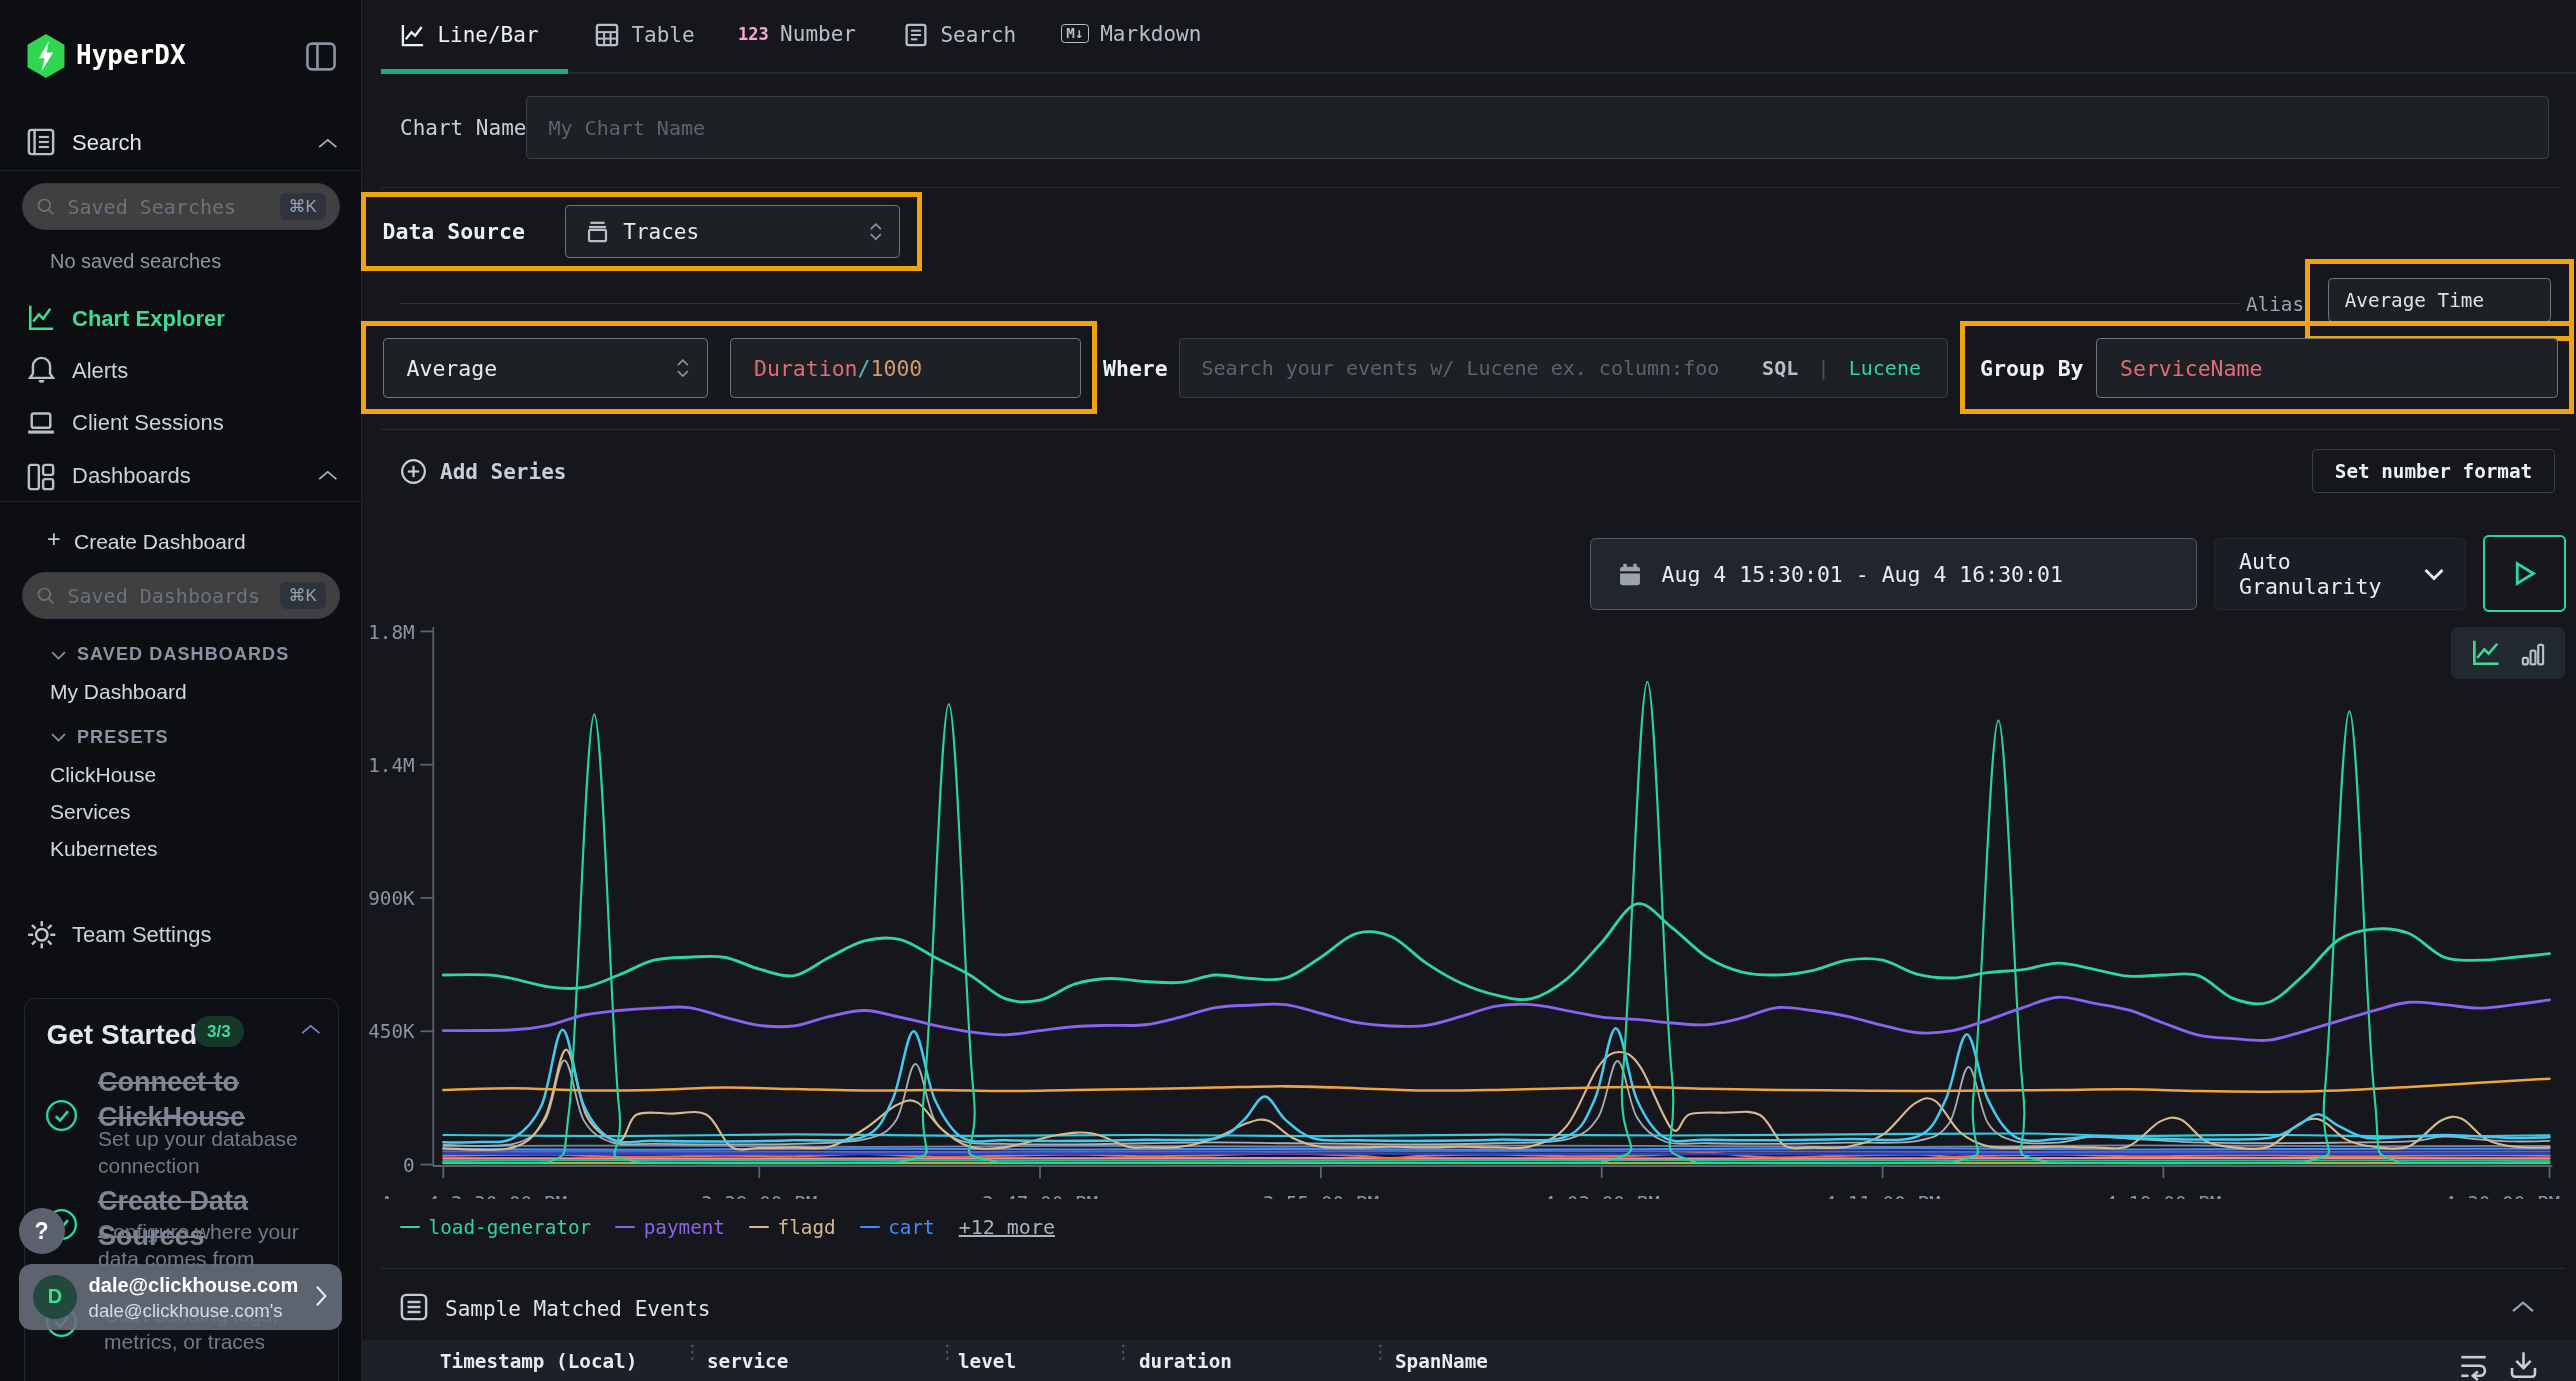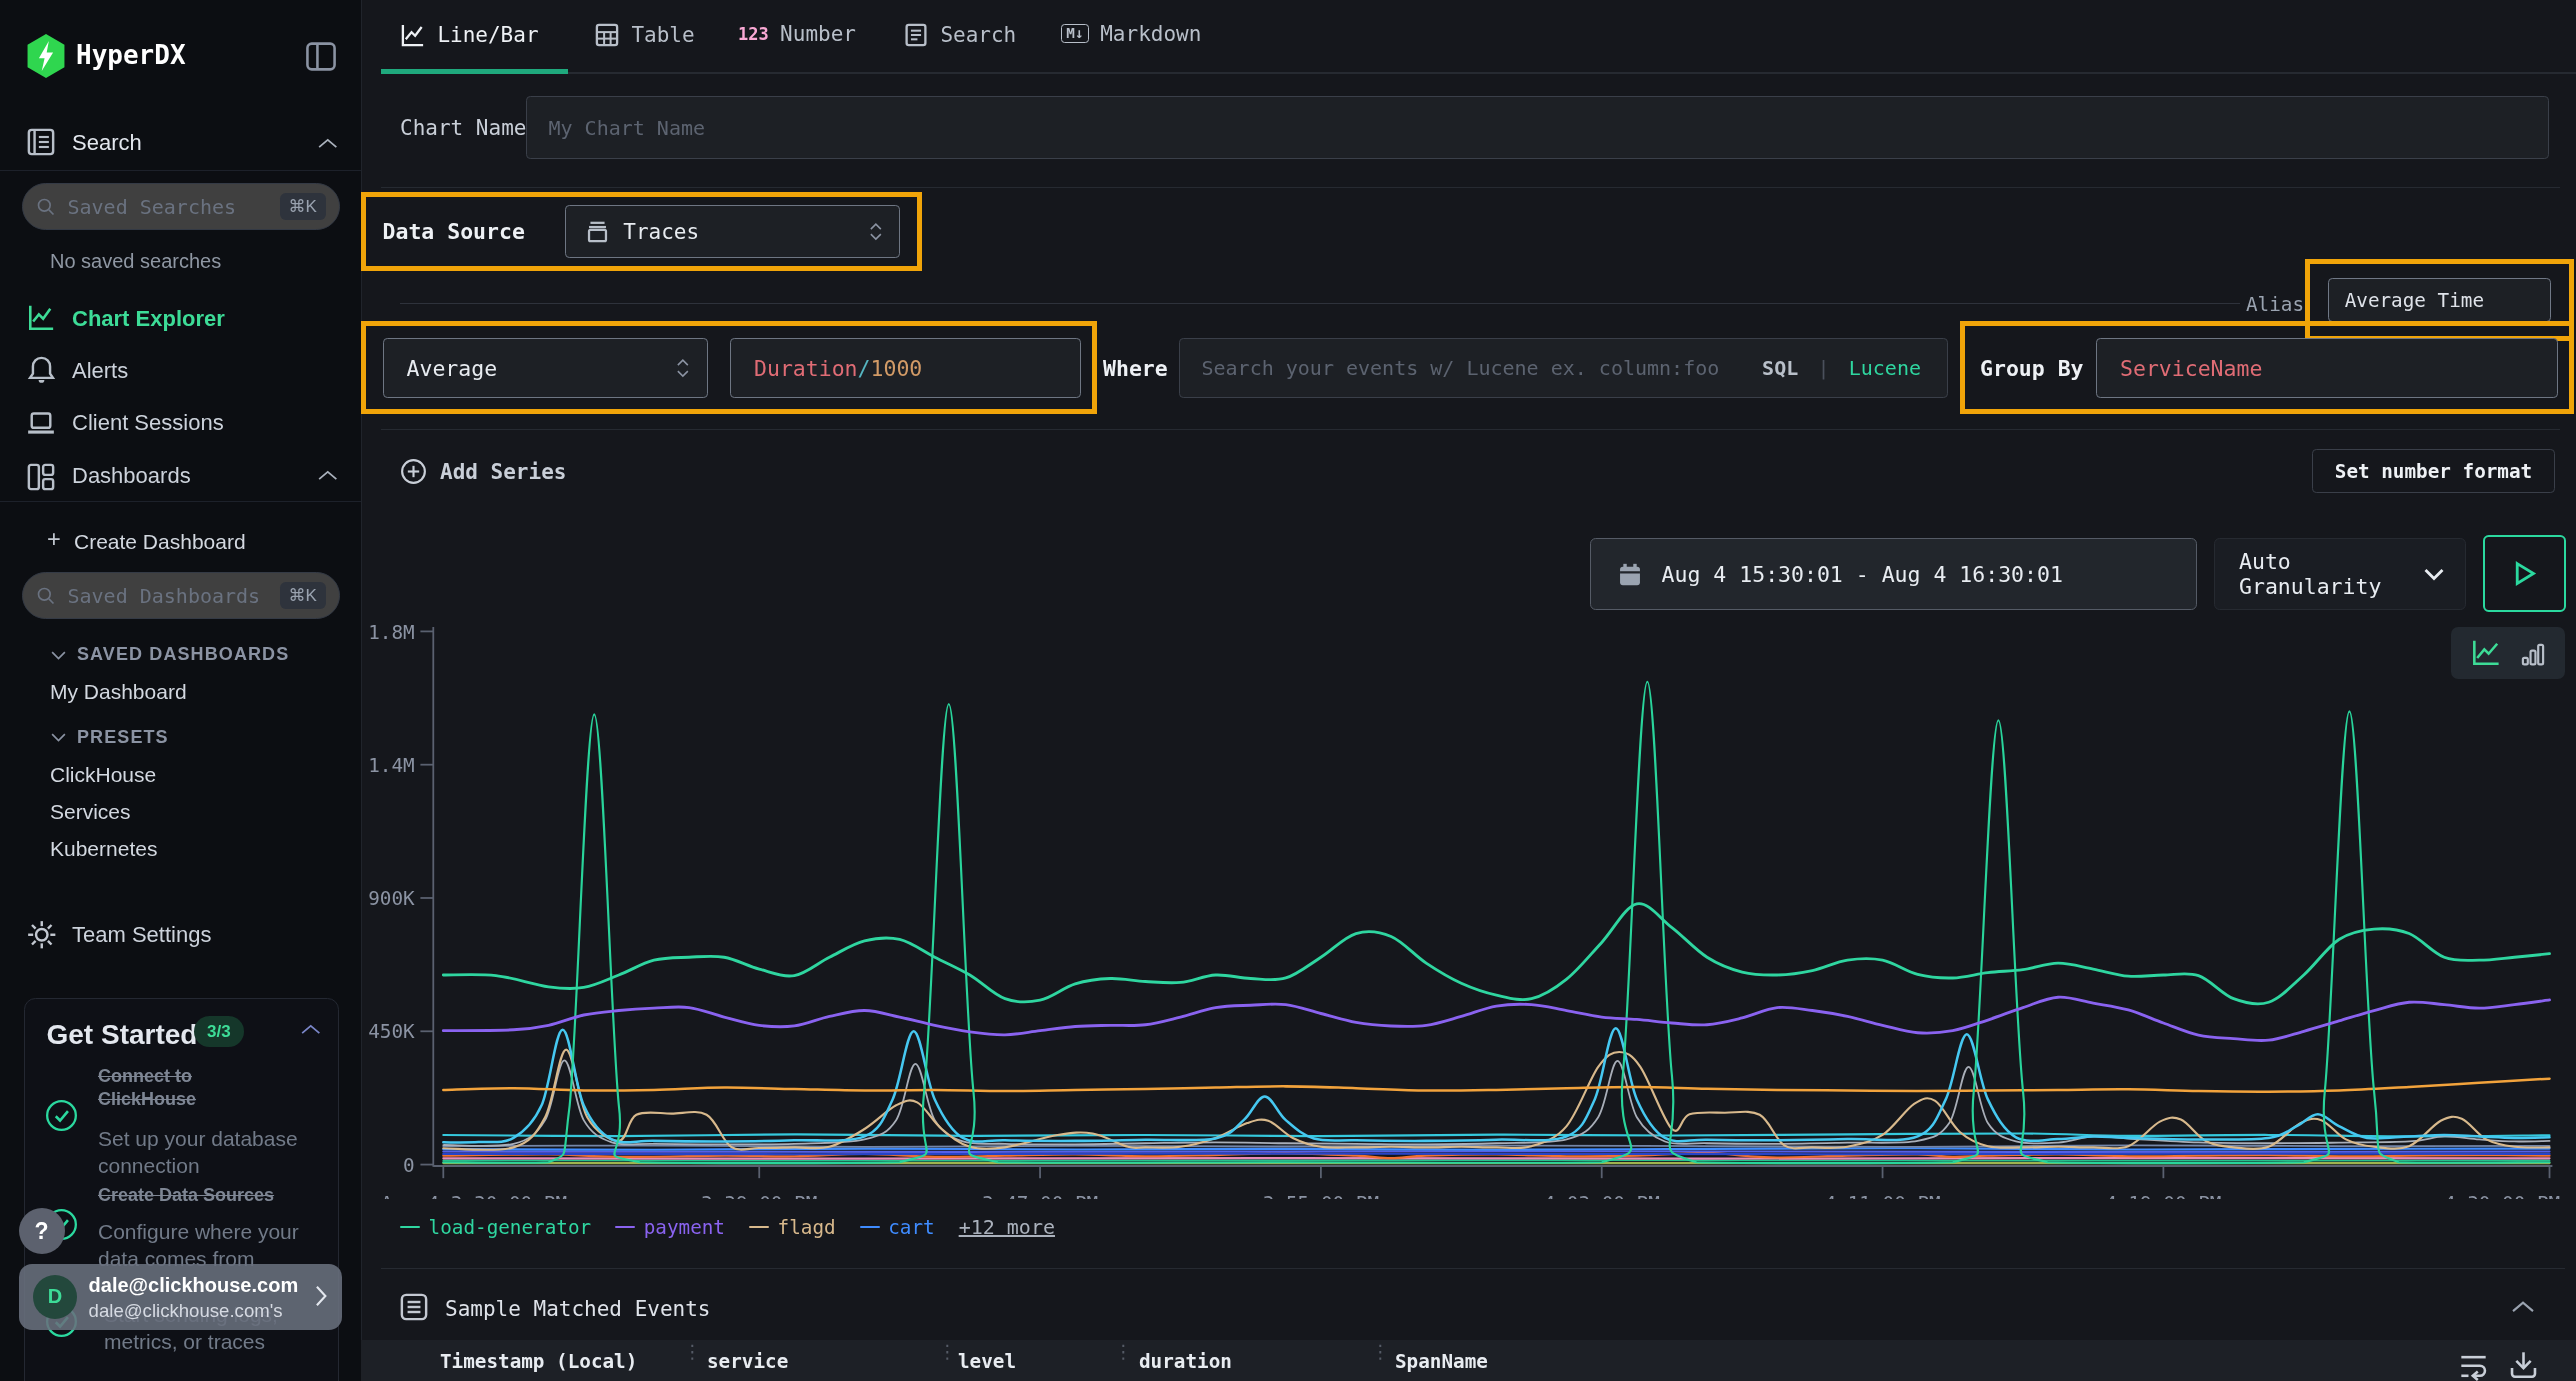--- a/index.html
+++ b/index.html
@@ -13,21 +13,21 @@
   .side-sub{font-size:21px;color:#d3d8e0;}
   .pill{position:absolute;left:21.5px;width:318px;height:47px;border-radius:23.6px;background:#404040;
         border:0.7px solid #343a45;display:flex;align-items:center;padding:0 13px;box-sizing:border-box;}
   .pill input{flex:1;background:transparent;border:none;outline:none;color:#aab1bc;
         font-family:"DejaVu Sans Mono",monospace;font-size:20px;min-width:0;}
   .pill input::placeholder{color:#6a7280;}
   .kbd{background:#2e333c;border-radius:5.7px;padding:2.9px 8.6px;font-size:17px;color:#9aa3b0;
        font-family:"Liberation Sans",sans-serif;}
   .grp-head{font-size:18px;color:#8b93a3;letter-spacing:1.1px;font-weight:bold;}
   .divider{position:absolute;background:#1d212a;height:1.4px;}
-  .gs-title{font-size:18px;font-weight:bold;color:#7e8694;text-decoration:line-through;line-height:1.28;}
+  .gs-title{font-size:27px;font-weight:bold;color:#7e8694;text-decoration:line-through;line-height:1.28;}
   .gs-sub{font-size:21px;color:#717a88;line-height:1.28;margin-top:4.3px;}
   
   #main{position:absolute;left:361px;top:0;width:2215px;height:1381px;}
   .tab{position:absolute;top:21.5px;display:flex;align-items:center;gap:11.4px;font-size:21px;
        color:#b8bfc9;cursor:pointer;}
   .tab.active{color:#eef1f5;}
   .mlabel{font-size:21px;color:#c9cfd8;}
   .blabel{font-size:21.5px;font-weight:bold;color:#eef1f5;}
   .field{position:absolute;background:#1d2025;border:1.4px solid #3a3f49;border-radius:4.3px;
          box-sizing:border-box;display:flex;align-items:center;}

